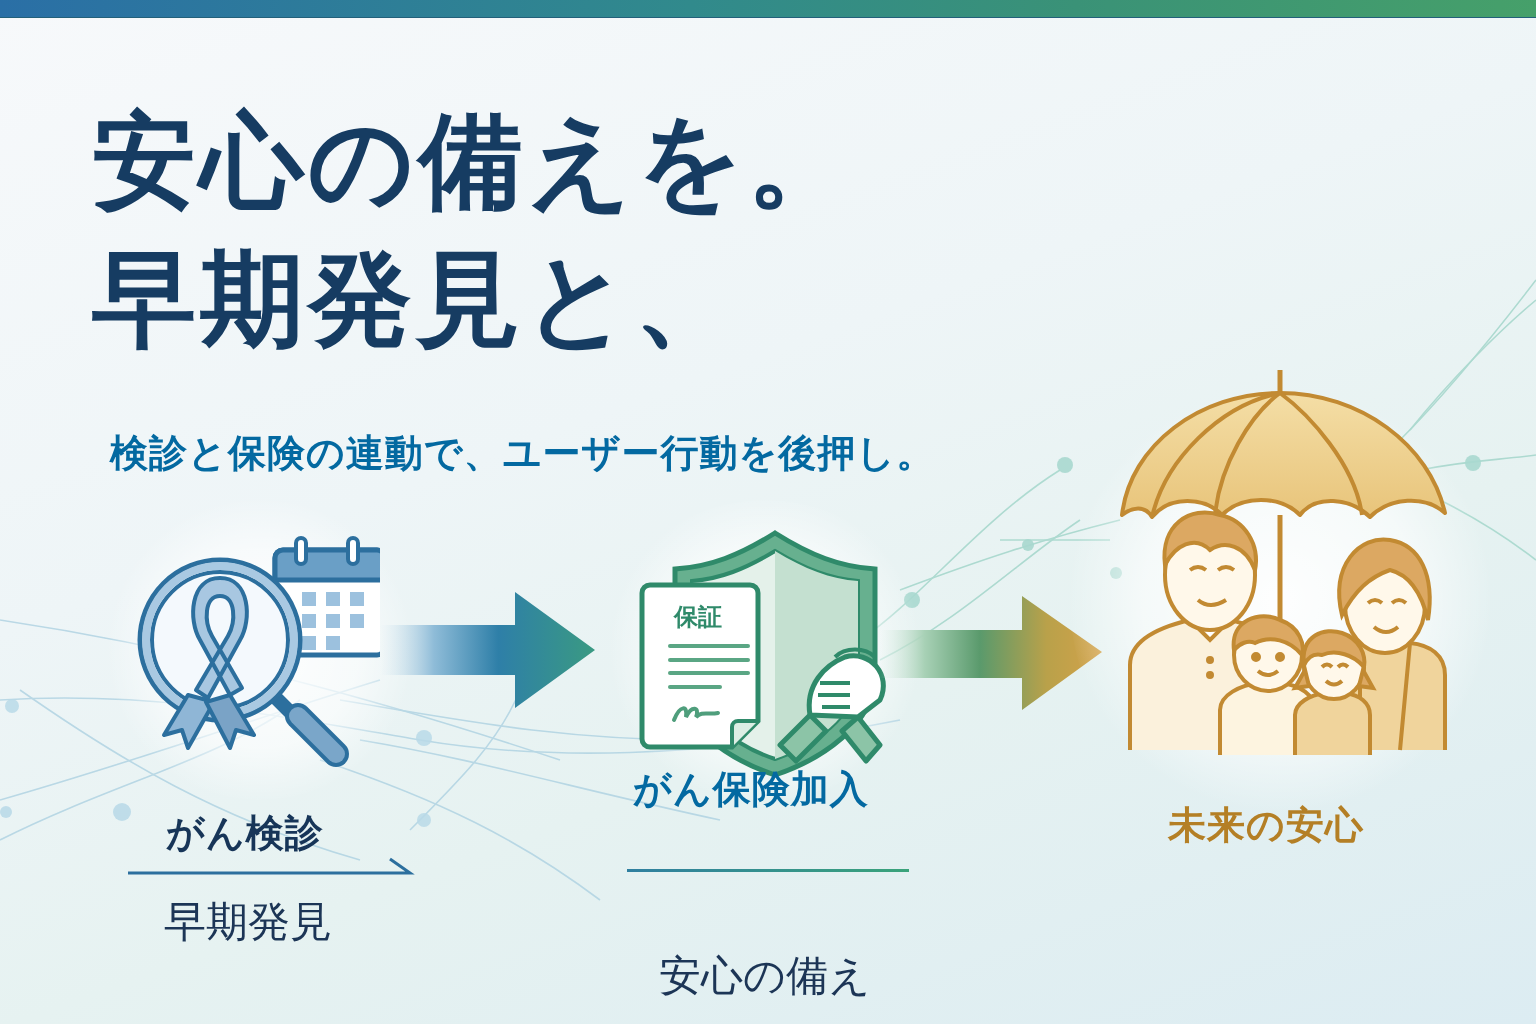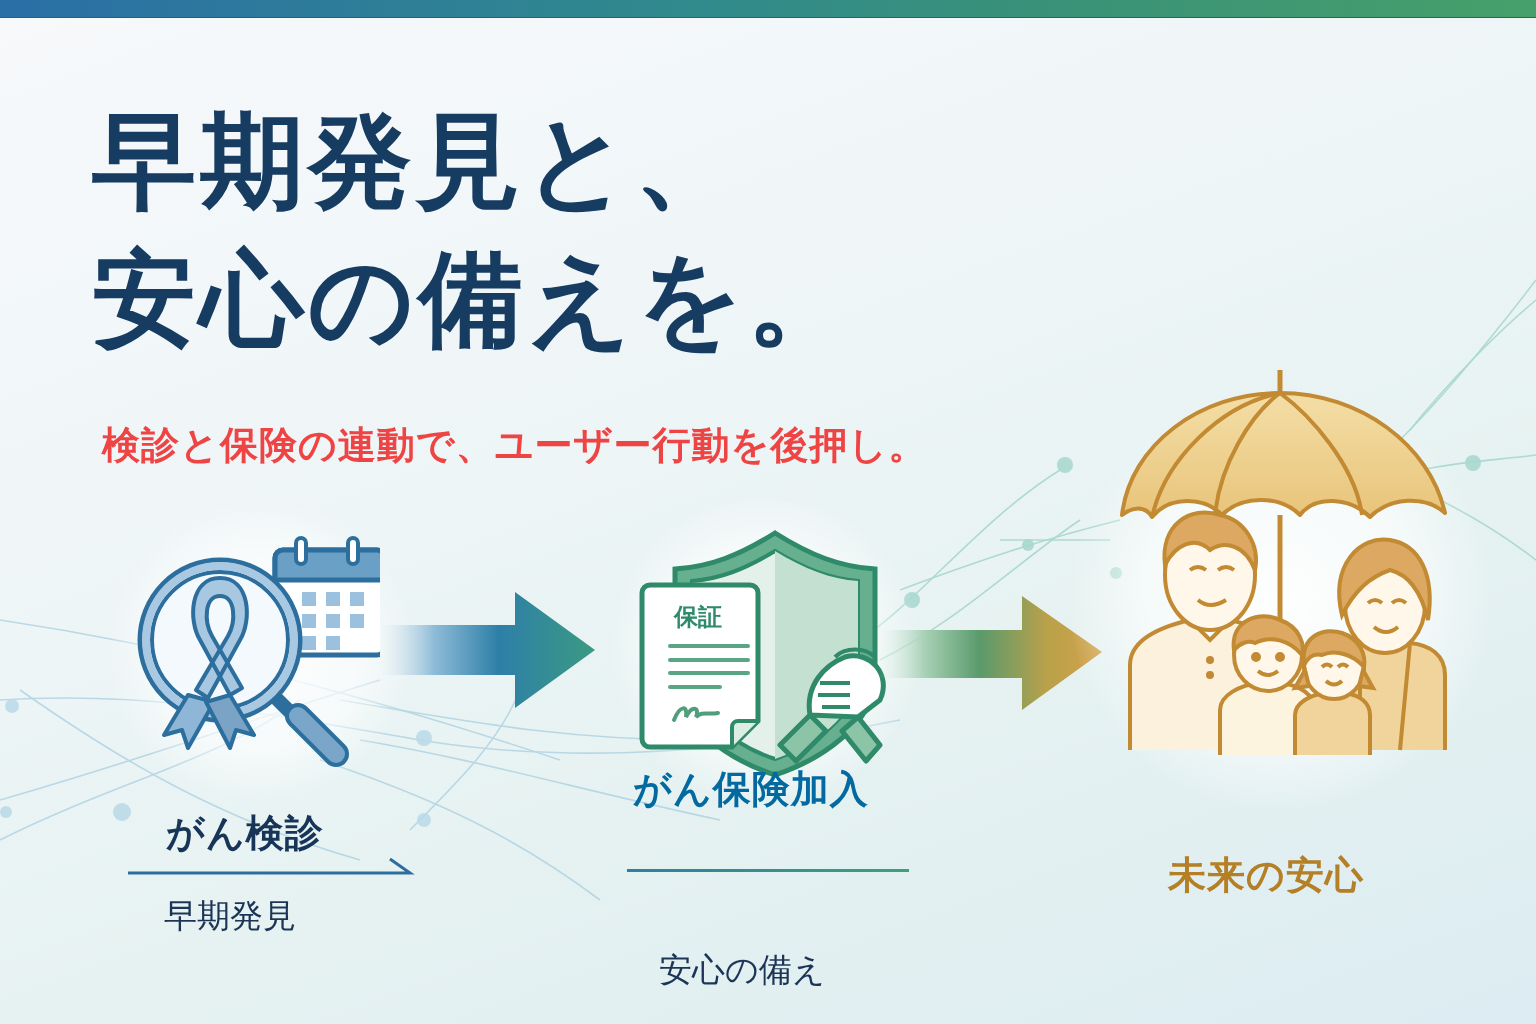--- a/index.html
+++ b/index.html
@@ -14,33 +14,33 @@
     border-bottom:1px solid #23607a;
   }
   .bg-net { position:absolute; left:0; top:0; width:1536px; height:1024px; }
   .headline {
     position:absolute; left:92px; top:92px; margin:0;
     font-family:"DejaVu Sans", sans-serif; font-weight:bold;
     font-size:104px; line-height:138px; color:#163c62; letter-spacing:4px;
   }
   .headline span { display:block; white-space:nowrap; }
   .subhead {
-    position:absolute; left:94px; top:412px; margin:8px;
-    font-weight:bold; font-size:38px; color:#ef4444; letter-spacing:1px;
+    position:absolute; left:94px; top:412px; margin:16px;
+    font-weight:bold; font-size:38px; color:#0369a1; letter-spacing:1px;
     white-space:nowrap;
   }
   .icon { position:absolute; }
   .glow { position:absolute; border-radius:50%; background: radial-gradient(circle, rgba(255,255,255,0.95) 0%, rgba(255,255,255,0.6) 45%, rgba(255,255,255,0) 70%); }
   .step-title {
     position:absolute; font-weight:bold; font-size:38px; white-space:nowrap; text-align:center;
     letter-spacing:1px;
     margin-left:8px;
   }
   .step-sub {
-    position:absolute; font-size:33px; white-space:nowrap; text-align:center; color:#1c3556;
+    position:absolute; font-size:42px; white-space:nowrap; text-align:center; color:#1c3556;
   }
   .rule { position:absolute; height:3px; }
 </style>
 </head>
 <body>
 
 <div class="topbar"></div>
 
 <svg class="bg-net" viewBox="0 0 1536 1024">
   <g fill="none" stroke="#a9cfe0" stroke-width="1.6" opacity="0.75">
@@ -74,22 +74,22 @@
   <g fill="#a8d8cf" opacity="0.9">
     <circle cx="1065" cy="465" r="8"></circle>
     <circle cx="1028" cy="545" r="6"></circle>
     <circle cx="912" cy="600" r="8"></circle>
     <circle cx="1473" cy="463" r="8"></circle>
     <circle cx="1116" cy="573" r="6"></circle>
   </g>
 </svg>
 
 <h1 class="headline">
+  <span>安心の備えを。</span>
   <span>早期発見と、</span>
-  <span>安心の備えを。</span>
 </h1>
 
 <p class="subhead">検診と保険の連動で、ユーザー行動を後押し。</p>
 
 <div class="glow" style="left:100px; top:500px; width:320px; height:300px;"></div>
 <svg class="icon" style="left:130px; top:530px;" width="250" height="240" viewBox="0 0 250 240">
 
   <g>
     <rect x="145" y="20" width="110" height="105" rx="8" fill="#ffffff" stroke="#2c6f9e" stroke-width="5"></rect>
     <path d="M145 28 a8 8 0 0 1 8 -8 h94 a8 8 0 0 1 8 8 v22 h-110 z" fill="#6a9fc6" stroke="#2c6f9e" stroke-width="5"></path>
@@ -236,13 +236,13 @@
 <div class="step-title" style="left:158px; top:808px; color:#173558;">がん検診</div>
 <svg class="rule" style="left:128px; top:855px; width:290px; height:22px;" viewBox="0 0 290 22">
   <path d="M0 18 H282 L262 4" fill="none" stroke="#2c6f9e" stroke-width="3"></path>
 </svg>
 <div class="step-sub" style="left:164px; top:894px;">早期発見</div>
 
 <div class="step-title" style="left:625px; top:764px; color:#0369a1;">がん保険加入</div>
 <div class="rule" style="left:627px; top:869px; width:282px; background:linear-gradient(90deg,#2f7fa0,#3aa37a);"></div>
 <div class="step-sub" style="left:659px; top:948px;">安心の備え</div>
 
-<div class="step-title" style="left:1160px; top:850px; color:#b47f25;">未来の安心</div>
+<div class="step-title" style="left:1160px; top:800px; color:#b47f25;">未来の安心</div>
 
 </body></html>

